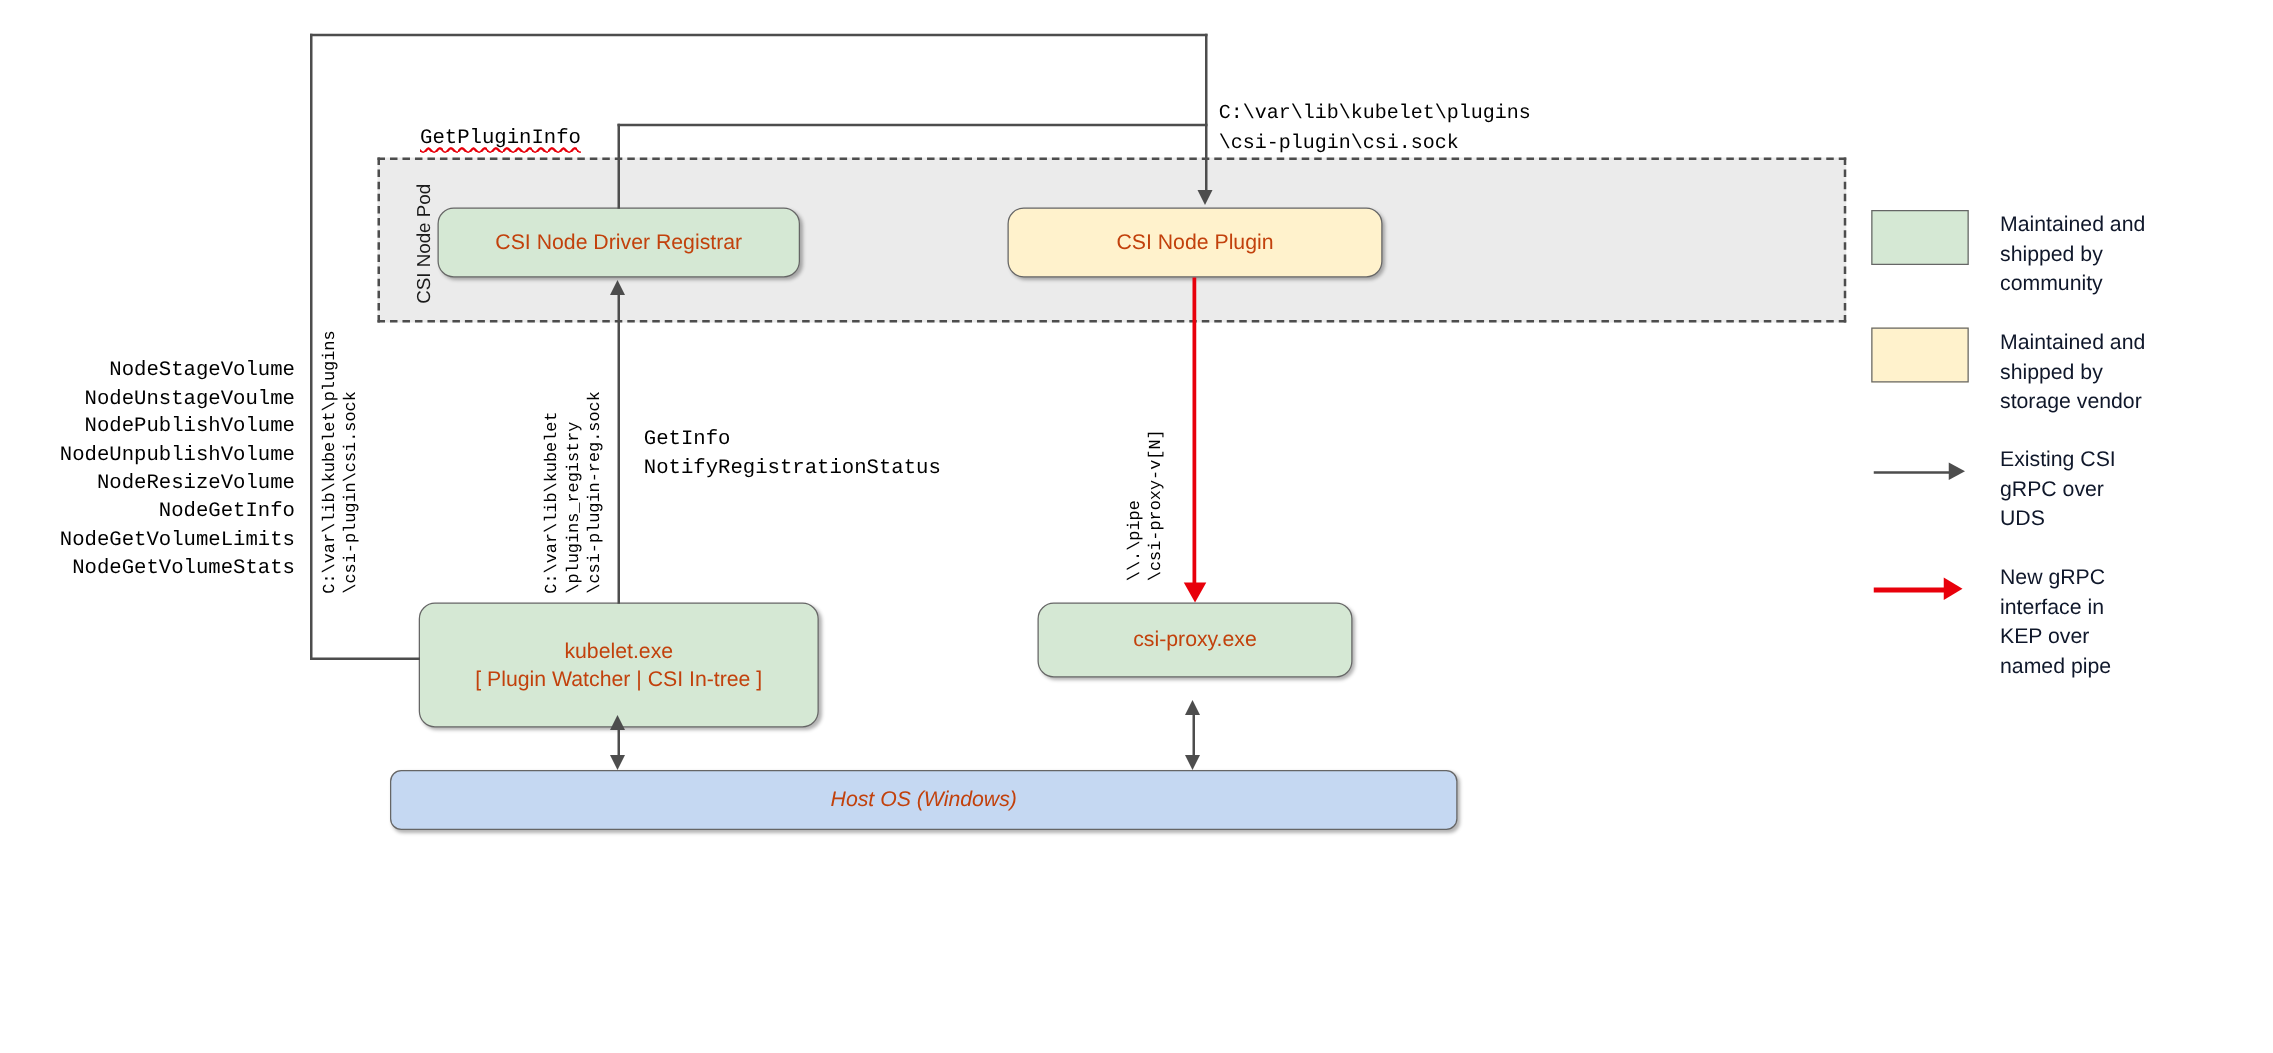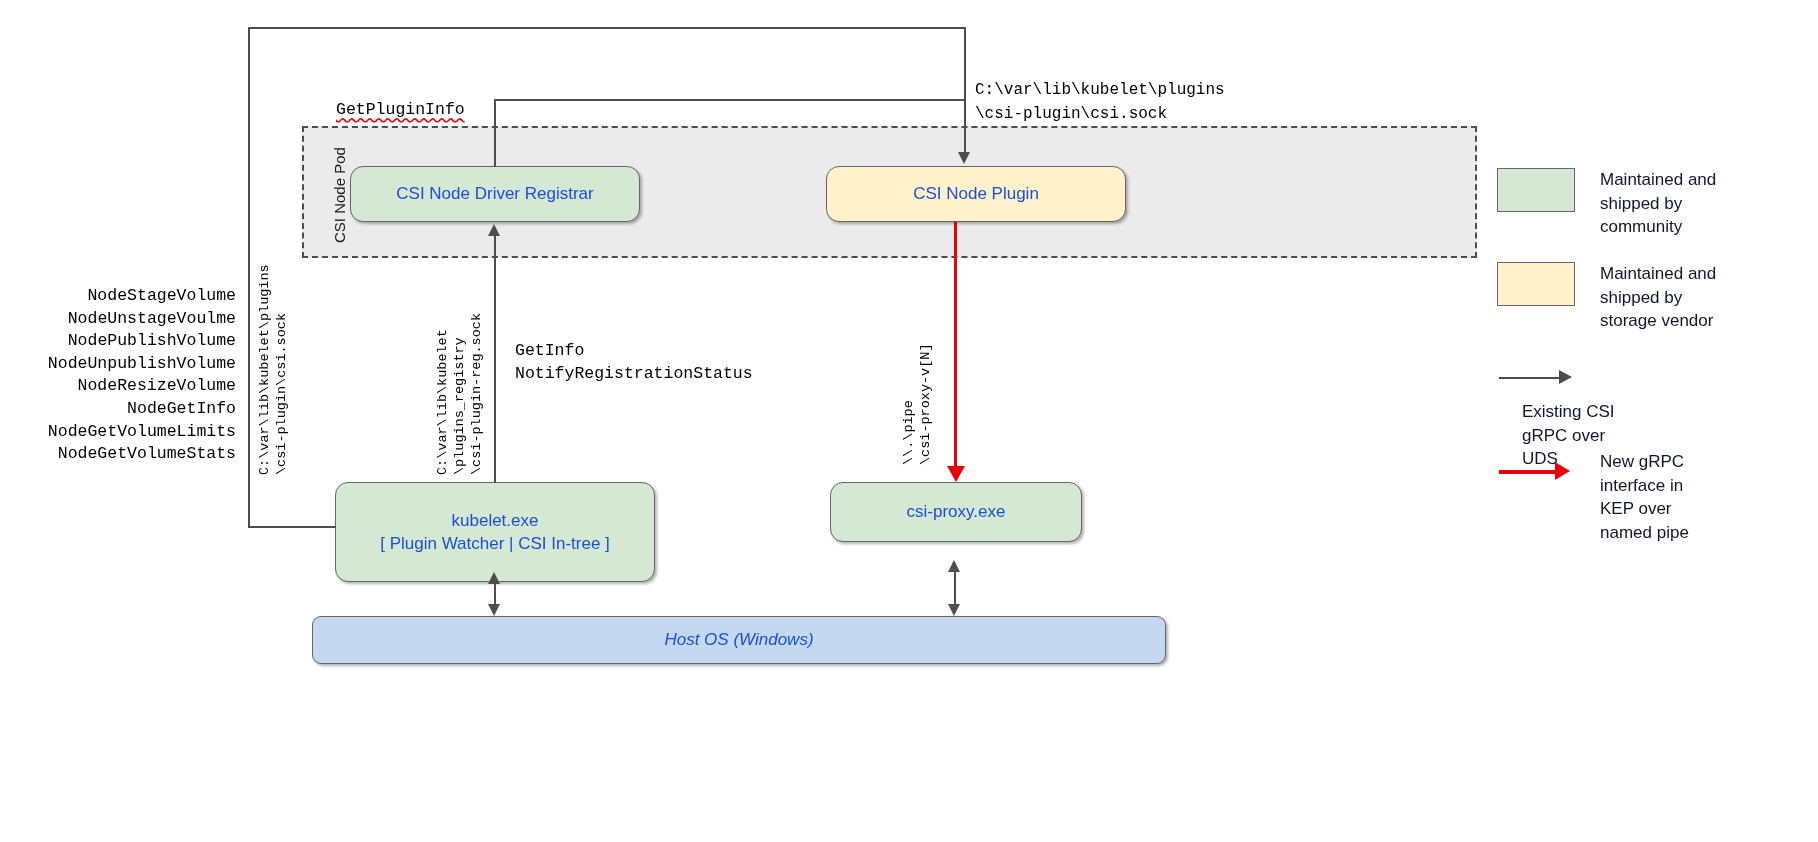--- a/index.html
+++ b/index.html
@@ -10,21 +10,21 @@
   .mono{font-family:"Liberation Mono",monospace;}
 
   
   .pod{position:absolute;background:#ebebeb;border:2px dashed #4d4d4d;box-sizing:border-box;}
   .pod-label{position:absolute;font-size:15px;color:#1a1a1a;white-space:nowrap;
              transform-origin:0 0;transform:rotate(-90deg);}
 
   
   .nodebox{position:absolute;box-sizing:border-box;border:1.6px solid #666666;
            border-radius:13px;display:flex;align-items:center;justify-content:center;
-           text-align:left;font-size:17px;line-height:1.38;color:#1d4ed8;
+           text-align:left;font-size:17px;line-height:1.38;color:#c2410c;
            box-shadow:2px 2px 3px rgba(0,0,0,0.30);}
   .green{background:#d5e8d4;}
   .yellow{background:#fff2cc;}
   .blue{background:#c5d8f2;border-radius:9px;font-style:italic;}
 
   
   .ln{position:absolute;background:#4d4d4d;}
   .ln.h{height:1.6px;}
   .ln.v{width:1.6px;}
   .ln.red{background:#e8000b;}
@@ -67,21 +67,21 @@
 
 <div id="canvas">
 
   <div class="pod" style="left:302px;top:126px;width:1175px;height:132px;"></div>
   <div class="pod-label" style="left:331px;top:243px;">CSI Node Pod</div>
 
   <div class="nodebox green" style="left:350px;top:166px;width:290px;height:56px;">
     <span>CSI Node Driver Registrar</span>
   </div>
 
-  <div class="nodebox yellow" style="left:806px;top:166px;width:300px;height:56px;margin-left:20px;">
+  <div class="nodebox yellow" style="left:806px;top:166px;width:300px;height:56px;">
     <span>CSI Node Plugin</span>
   </div>
 
   <div class="nodebox green" style="left:335px;top:482px;width:320px;height:100px;flex-direction:column;">
     <span>kubelet.exe</span>
     <span>[ Plugin Watcher | CSI In-tree ]</span>
   </div>
 
   <div class="nodebox green" style="left:830px;top:482px;width:252px;height:60px;">
     <span>csi-proxy.exe</span>
@@ -151,21 +151,21 @@
 community</div>
     </div>
 
     <div class="lg-row" style="top:94px;">
       <div class="swatch" style="background:#fff2cc;"></div>
       <div class="lg-text">Maintained and
 shipped by
 storage vendor</div>
     </div>
 
-    <div class="lg-row" style="top:188px;flex-direction:column;">
+    <div class="lg-row" style="top:188px;">
       <div class="lg-line-wrap">
         <div class="lg-line"></div>
         <div class="arrow right-grey lg-arrow"></div>
       </div>
       <div class="lg-text">Existing CSI
 gRPC over
 UDS</div>
     </div>
 
     <div class="lg-row" style="top:282px;">

